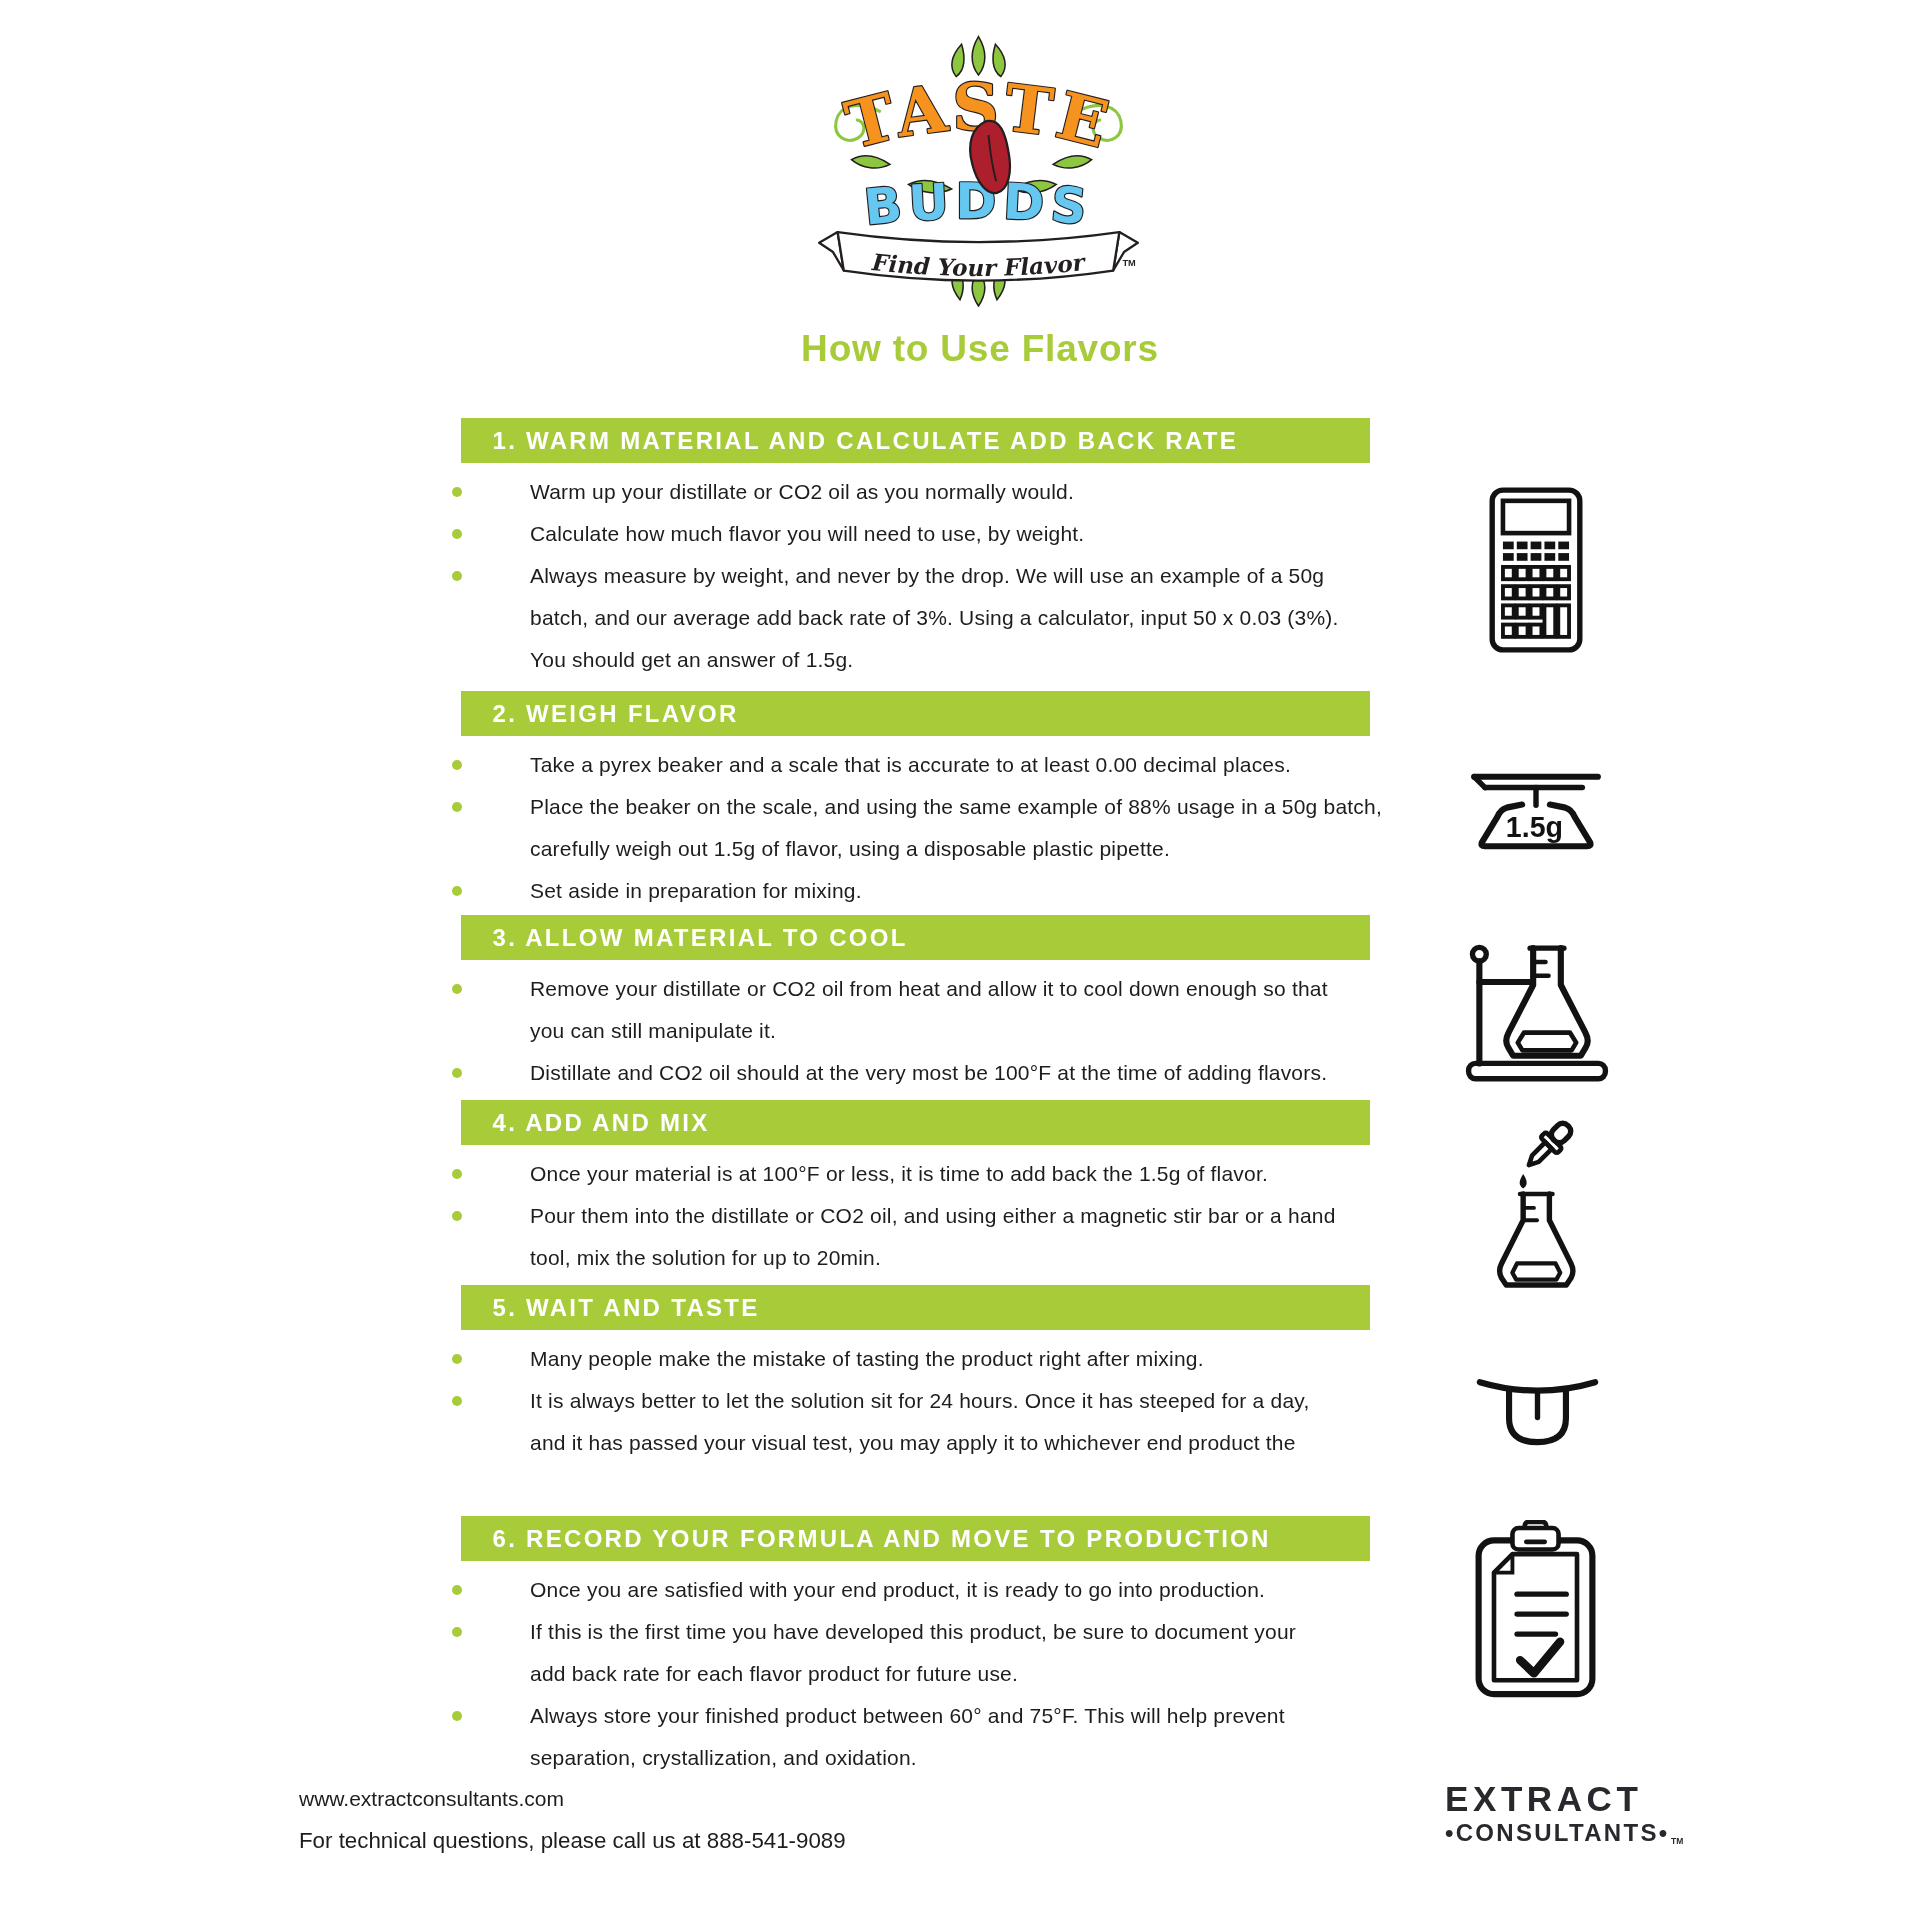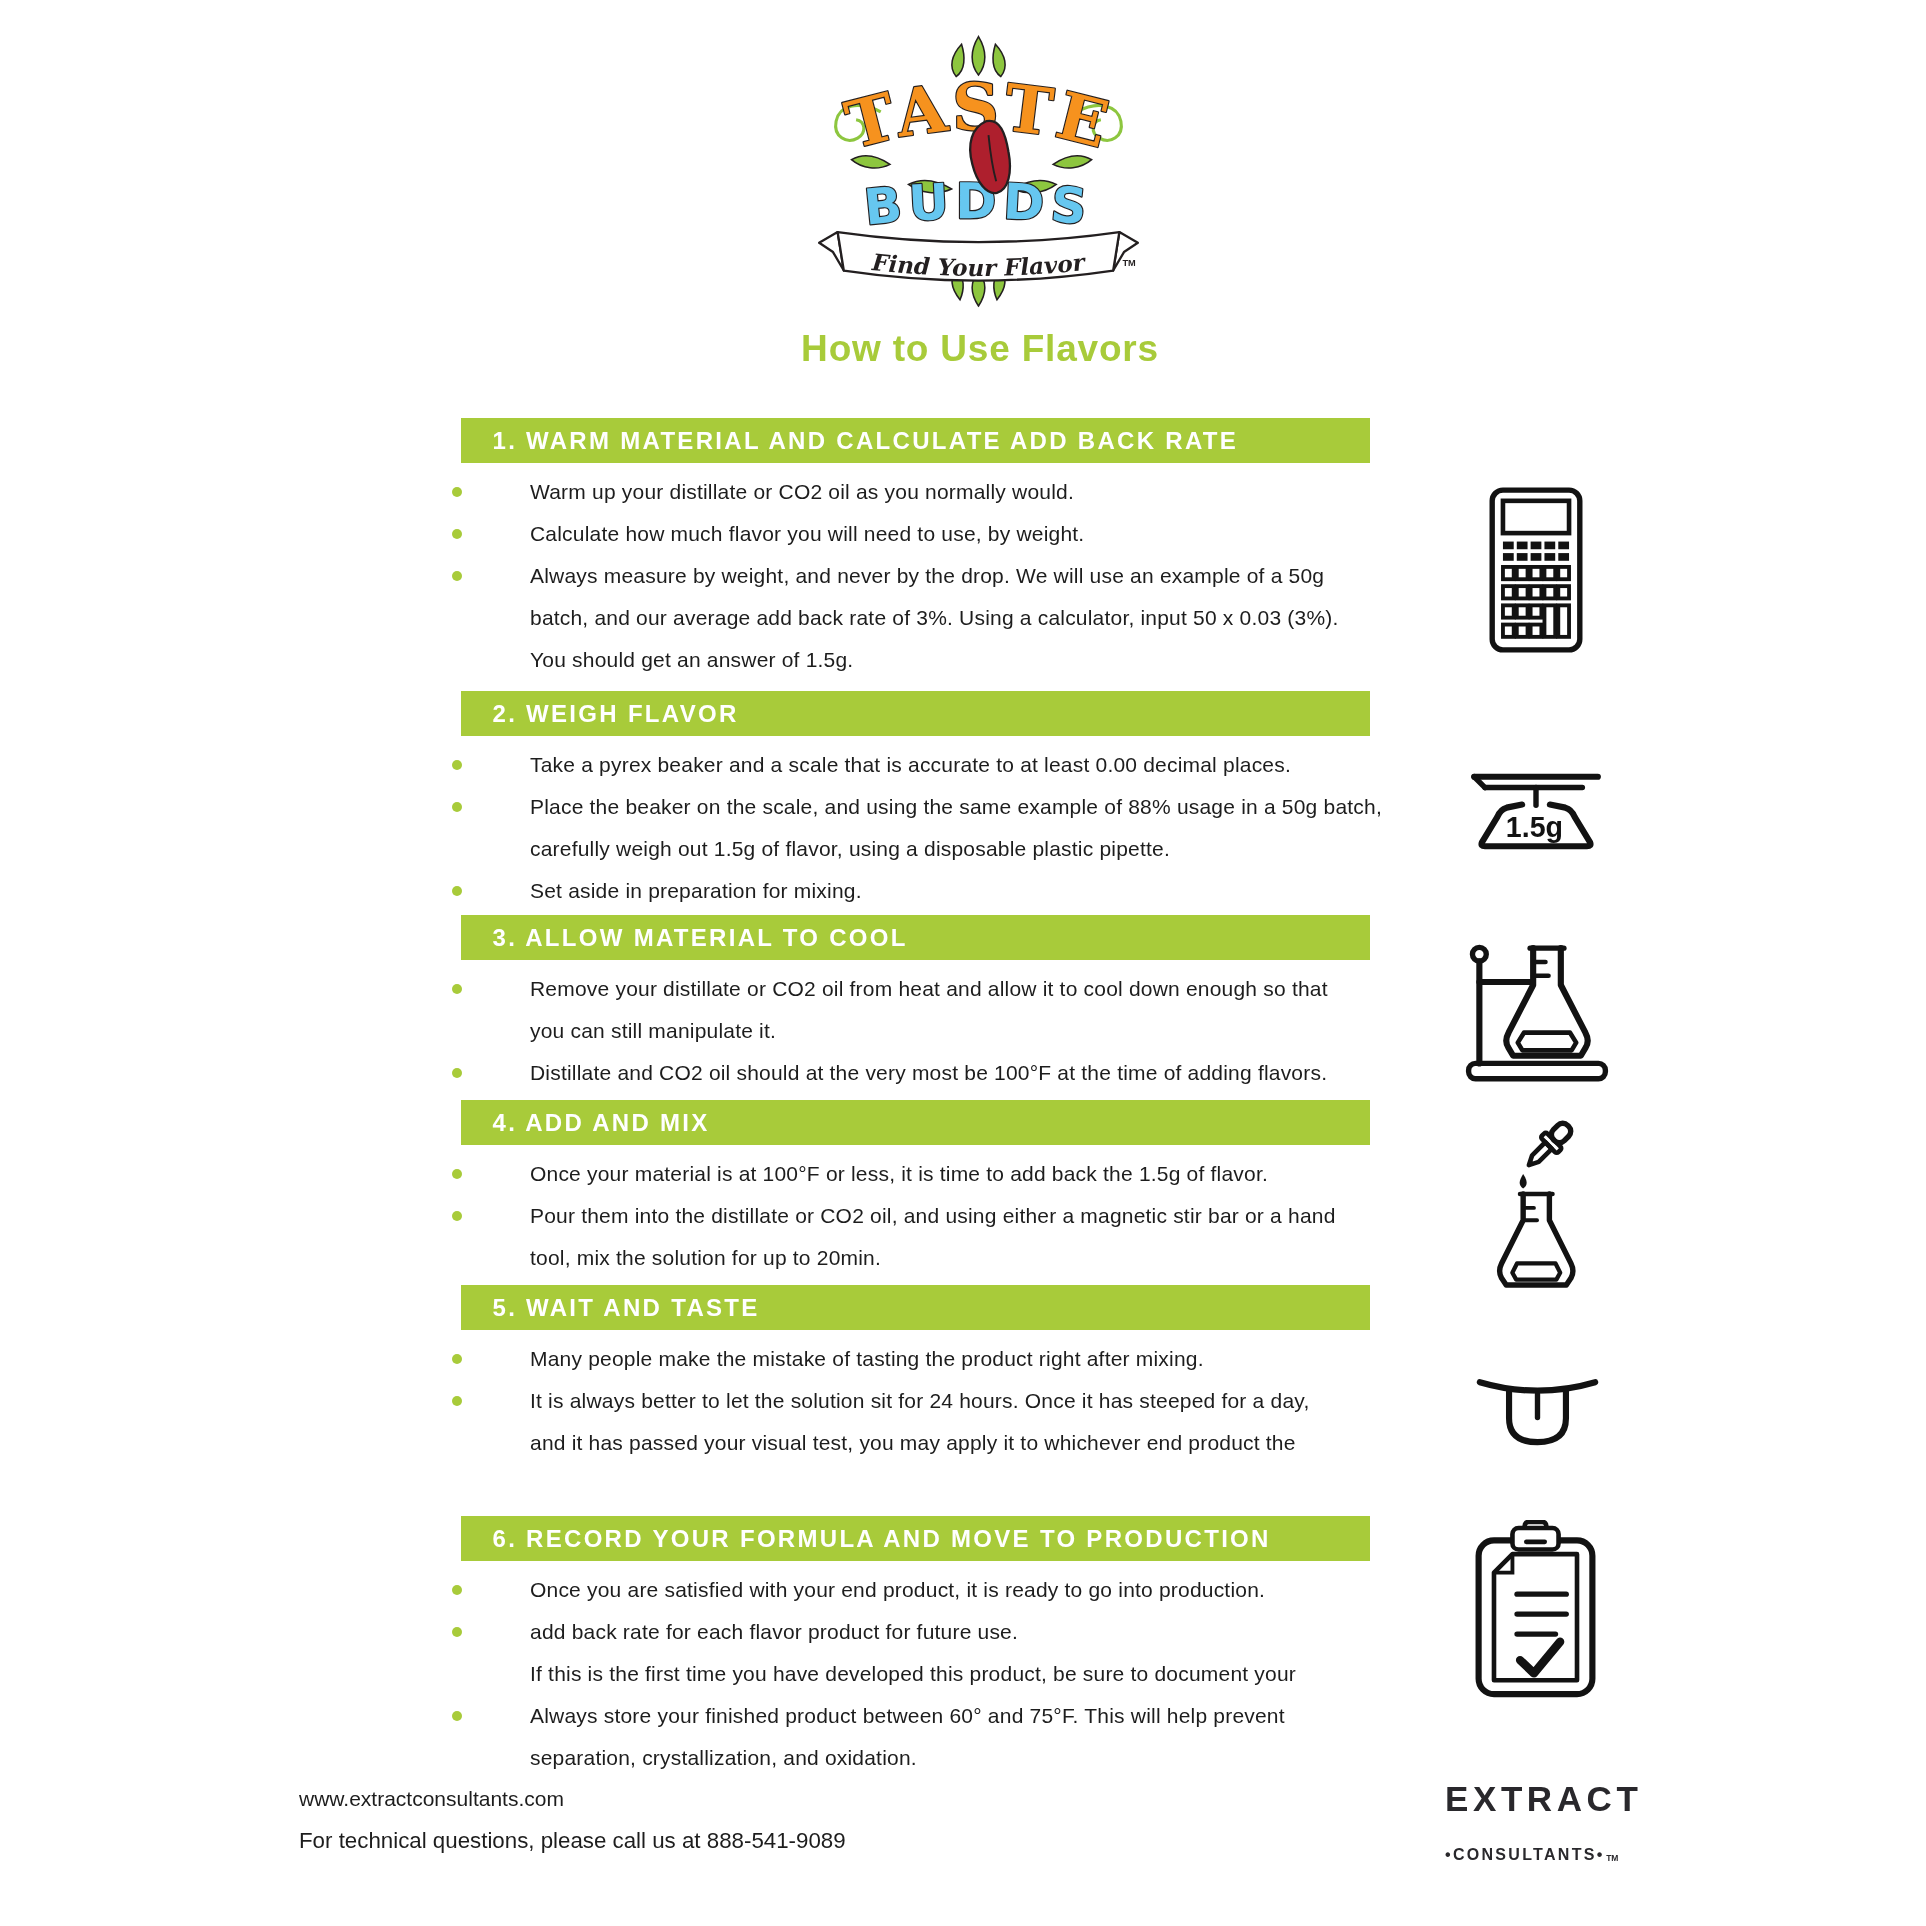--- a/index.html
+++ b/index.html
@@ -33,21 +33,21 @@
   
   .footer{position:absolute;left:299px;top:1778px;}
   .footer .f-line{display:block;height:42px;line-height:42px;white-space:nowrap;color:var(--ink,#1d1d1d);}
   .f-web{font-size:21px;}
   .f-support{font-size:22.3px;}
 
   
   .brand{position:absolute;left:1445px;top:1780px;color:#29282c;}
   .brand-name{font-size:35px;font-weight:bold;letter-spacing:4.6px;line-height:37px;}
   .brand-sub-row{display:flex;align-items:flex-end;margin-top:1.5px;}
-  .brand-sub{font-size:16px;font-weight:bold;letter-spacing:2.3px;margin-top:27px;}
+  .brand-sub{font-size:24px;font-weight:bold;letter-spacing:2.3px;}
   .brand-tm{font-size:8.5px;font-weight:bold;margin-left:1.5px;line-height:10.8px;}
 </style>
 </head>
 <body>
 
 <div class="page">
 
   <div class="logo-wrap">
     <svg viewBox="0 0 430 360">
 
@@ -216,22 +216,22 @@
     <div class="bullets">
       <div class="bullet">
         <span class="dot"></span>
         <span>
             <span class="line">Once you are satisfied with your end product, it is ready to go into production.</span>
           </span>
       </div>
       <div class="bullet">
         <span class="dot"></span>
         <span>
+          <span class="line">If this is the first time you have developed this product, be sure to document your</span>
           <span class="line">add back rate for each flavor product for future use.</span>
-          <span class="line">If this is the first time you have developed this product, be sure to document your</span>
         </span>
       </div>
       <div class="bullet">
         <span class="dot"></span>
         <span>
           <span class="line">Always store your finished product between 60° and 75°F. This will help prevent</span>
           <span class="line">separation, crystallization, and oxidation.</span>
         </span>
       </div>
     </div>

